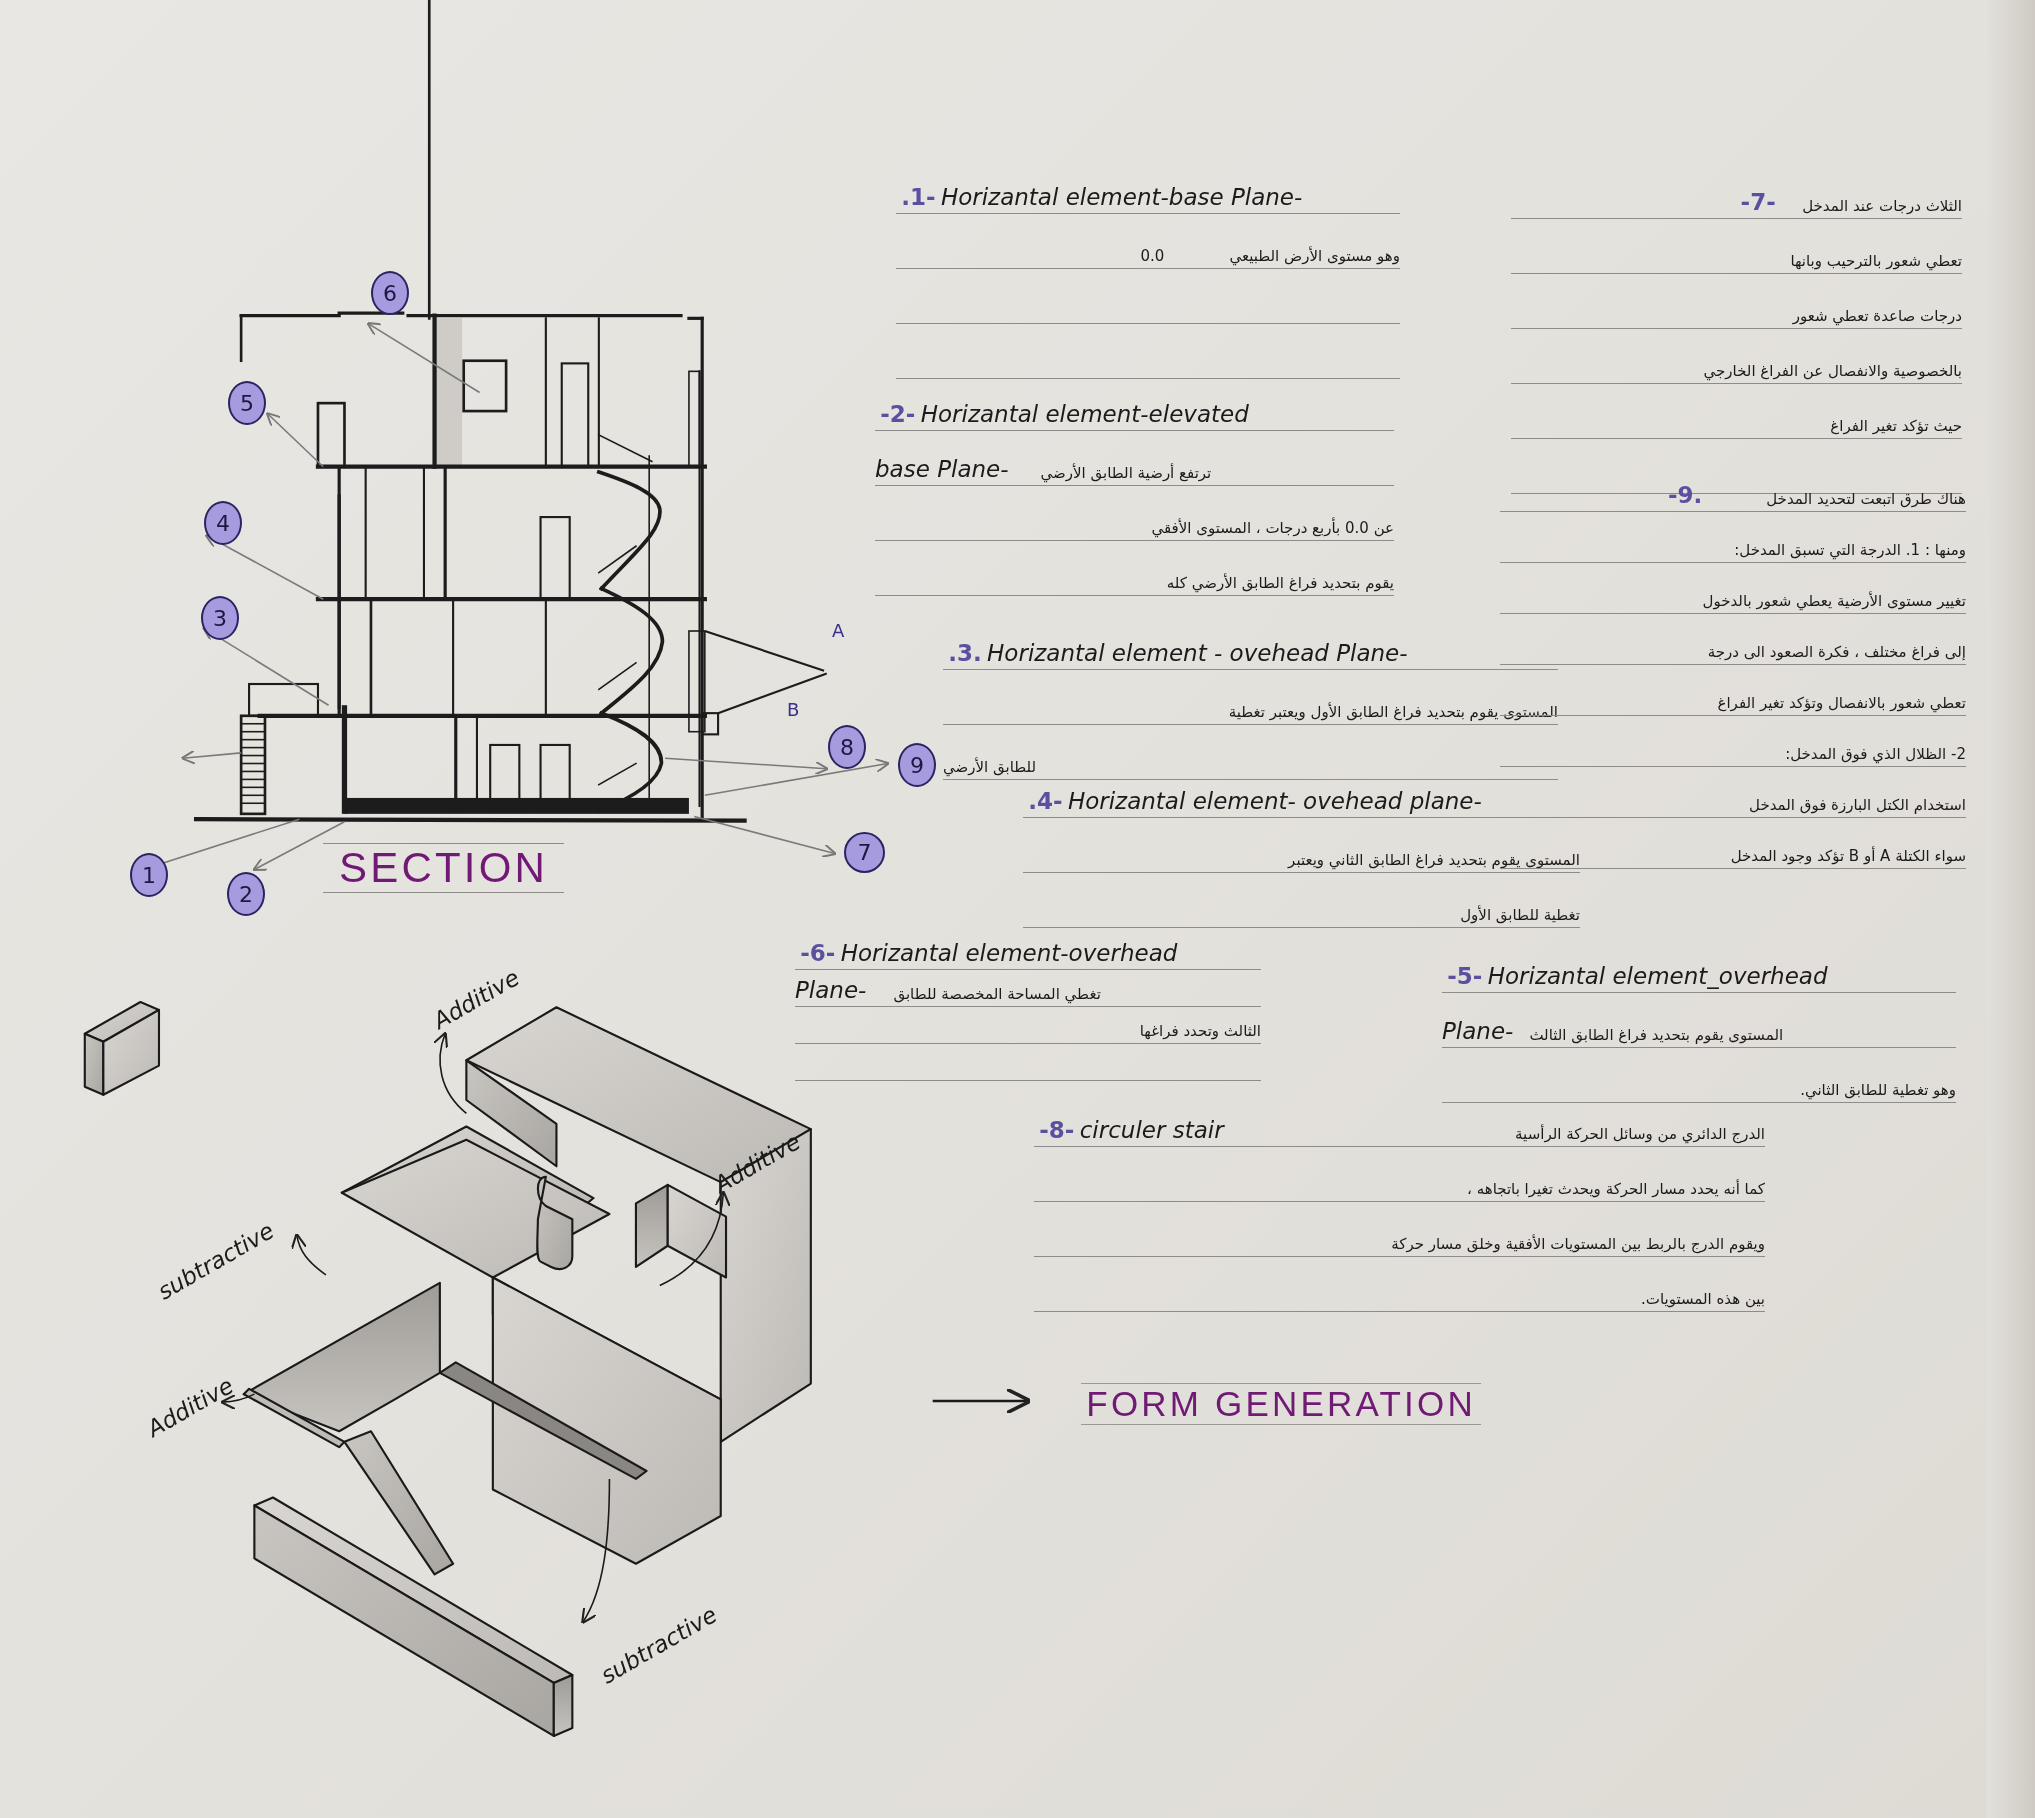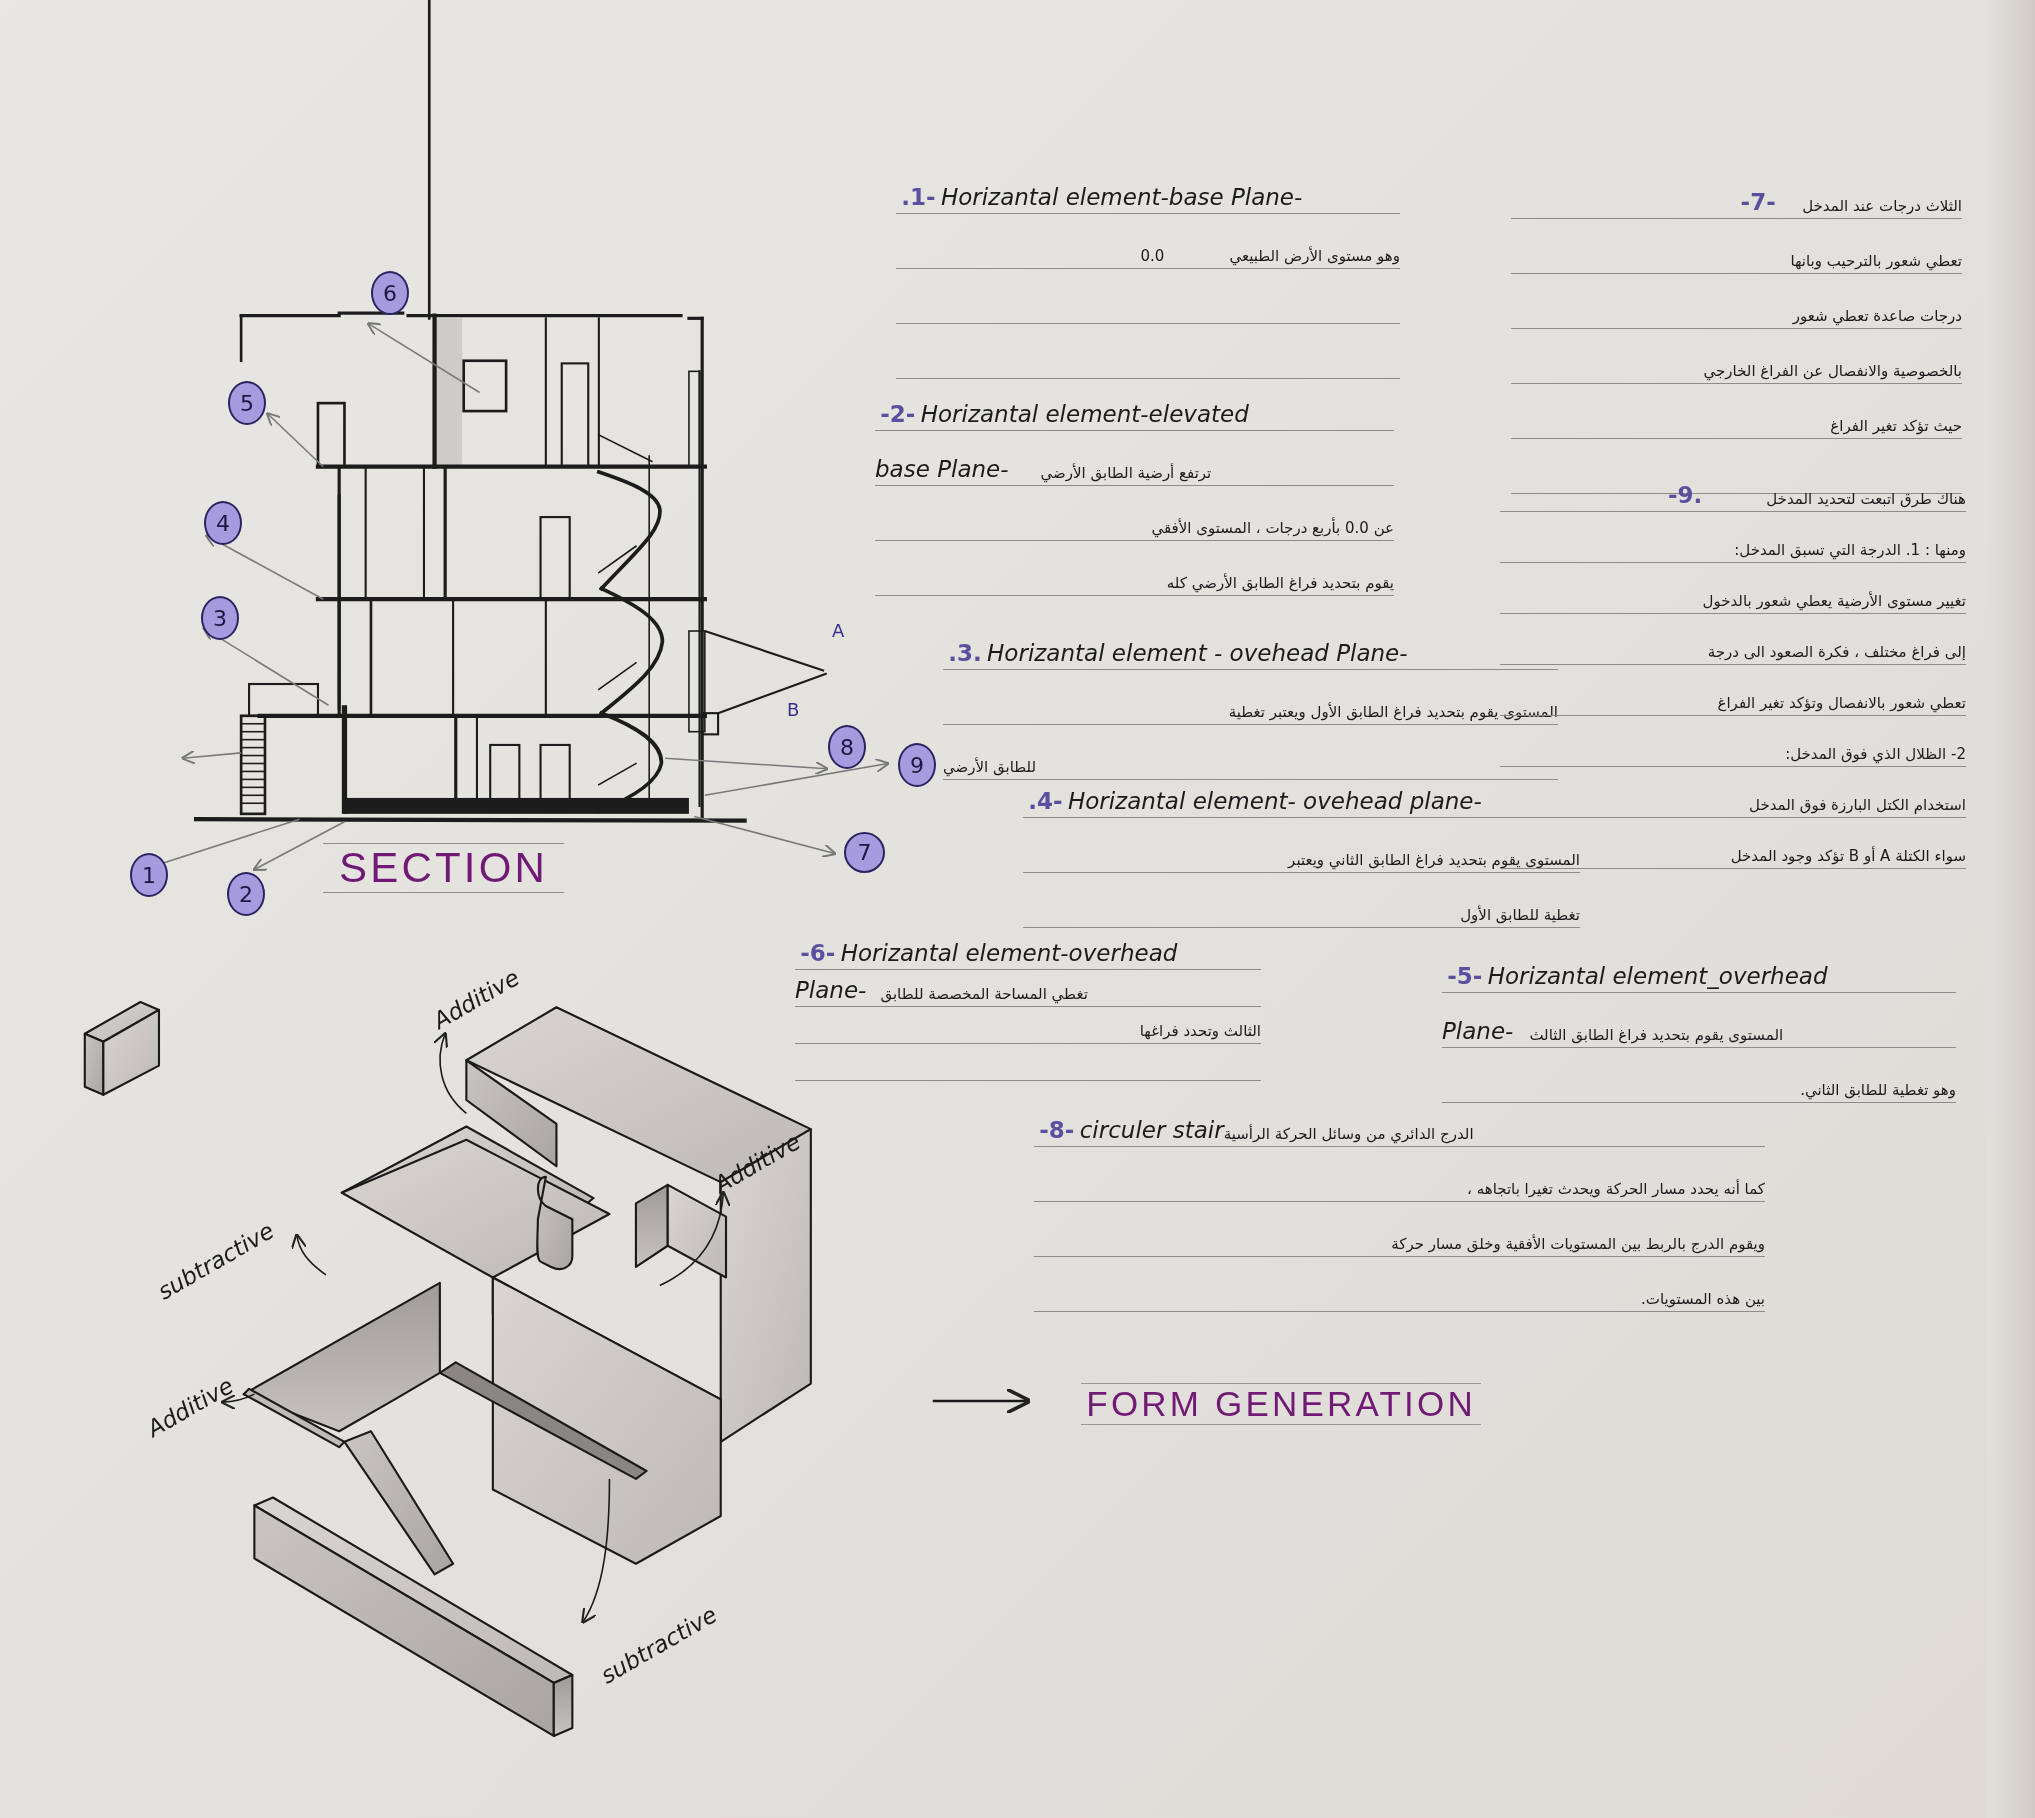--- a/index.html
+++ b/index.html
@@ -279,21 +279,21 @@
     </div>
 </div>
 
 <div class="note" style="left:795px;top:933px;width:466px">
   <div class="line" style="height:37px">
       <span class="num">-6-</span>
       <span class="title">Horizantal element-overhead</span>
     </div>
   <div class="line" style="height:37px">
       <span class="title">Plane-</span>
-      <span class="ar" style="margin-left:14px;direction:rtl">تغطي المساحة المخصصة للطابق</span>
+      <span class="ar" style="margin-left:27px;direction:rtl">تغطي المساحة المخصصة للطابق</span>
     </div>
   <div class="line rtl" style="height:37px">
       <span class="ar">الثالث وتحدد فراغها</span>
     </div>
   <div class="line" style="height:37px"></div>
 </div>
 
 <div class="note" style="left:1511px;top:164px;width:451px">
   <div class="line rtl">
       <span class="ar">الثلاث درجات عند المدخل</span>
@@ -308,21 +308,21 @@
   <div class="line rtl">
       <span class="ar">بالخصوصية والانفصال عن الفراغ الخارجي</span>
     </div>
   <div class="line rtl">
       <span class="ar">حيث تؤكد تغير الفراغ</span>
     </div>
   <div class="line"></div>
 </div>
 
 <div class="note" style="left:1034px;top:1092px;width:731px">
-  <div class="line" style="justify-content:flex-start">
+  <div class="line" style="justify-content:space-between">
       <span><span class="num">-8-</span><span class="title">circuler stair</span></span>
       <span class="ar" style="direction:rtl">الدرج الدائري من وسائل الحركة الرأسية</span>
     </div>
   <div class="line rtl">
       <span class="ar">كما أنه يحدد مسار الحركة ويحدث تغيرا باتجاهه ،</span>
     </div>
   <div class="line rtl">
       <span class="ar">ويقوم الدرج بالربط بين المستويات الأفقية وخلق مسار حركة</span>
     </div>
   <div class="line rtl">

